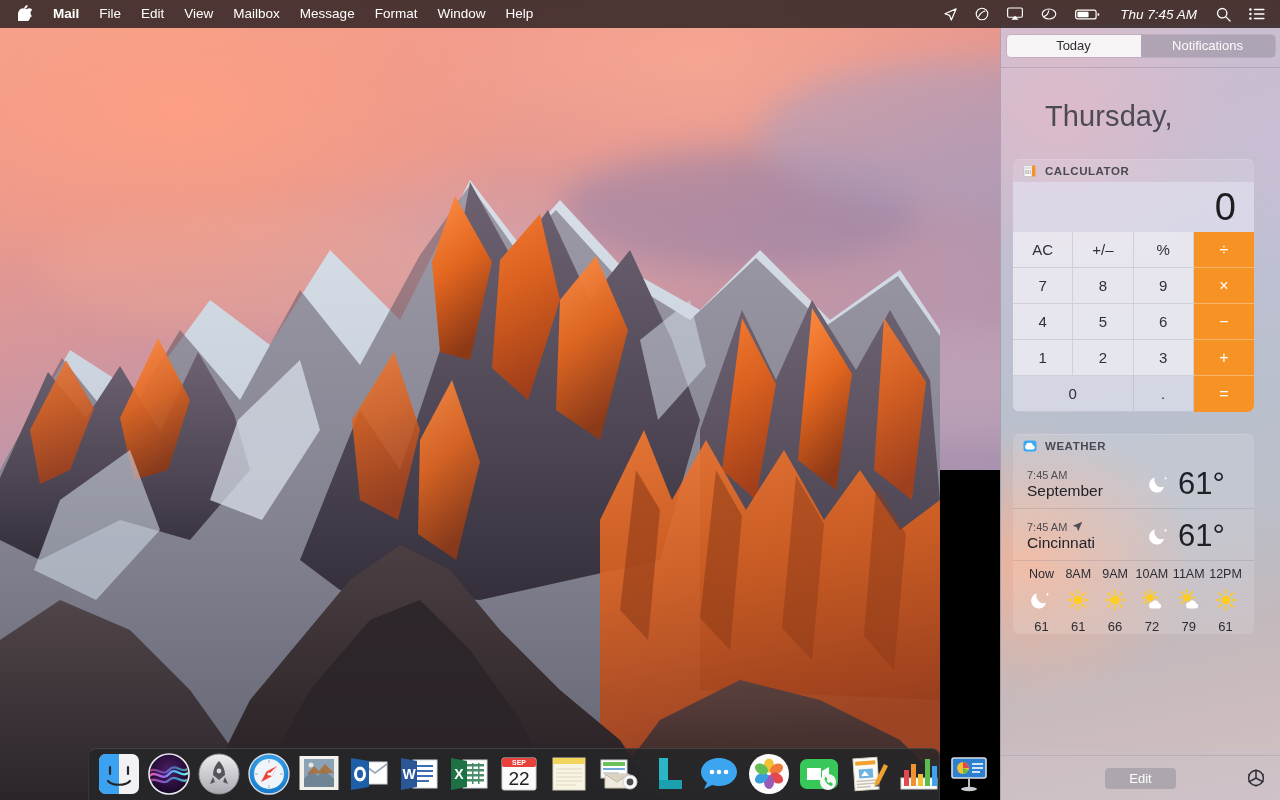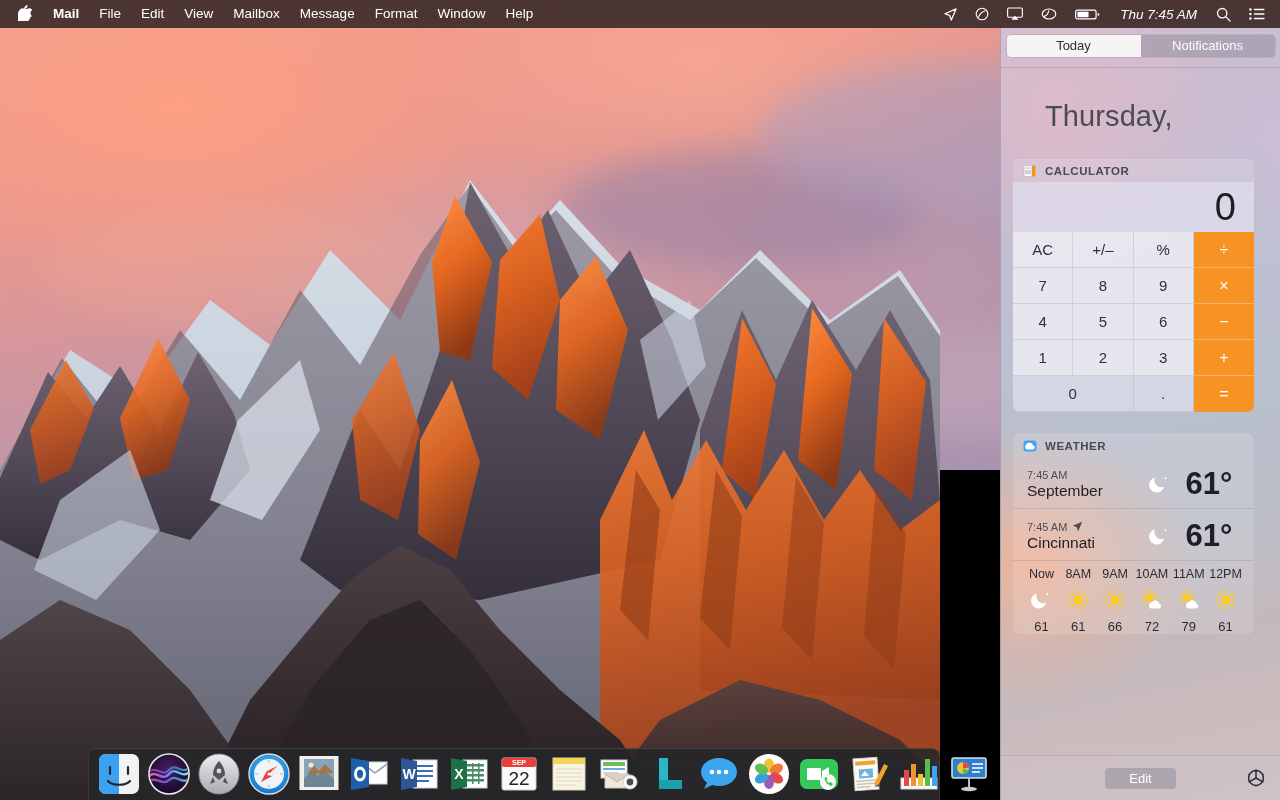--- a/index.html
+++ b/index.html
@@ -162,21 +162,21 @@
 
   
   .wx-row {
     display:flex; align-items:center; padding:9px 14px 6px 14px; gap:2px;
     border-bottom:1px solid rgba(120,115,135,.22);
   }
   .wx-row .wx-meta { flex:1 1 auto; }
   .wx-time { font-size:11px; color:#4c4c56; display:flex; align-items:center; gap:5px; }
   .wx-city { font-size:15.5px; color:#22222a; margin-top:1px; }
   .wx-ico { flex:0 0 34px; display:flex; justify-content:center; }
-  .wx-temp { font-size:31px; font-weight:700; color:#1f1f27; min-width:62px; text-align:center; }
+  .wx-temp { font-size:31px; font-weight:400; color:#1f1f27; min-width:62px; text-align:left; }
   .wx-hours { display:flex; padding:6px 10px 0 10px; }
   .wx-hour { flex:1; text-align:center; }
   .wx-hour .hh { font-size:12.5px; color:#2c2c34; font-weight:normal; }
   .wx-hour .hi { height:38px; display:flex; align-items:center; justify-content:center; }
   .wx-hour .ht { font-size:13px; color:#2c2c34; }
 
   #nc .nc-footer {
     flex:0 0 45px; height:45px; position:relative;
     display:flex; align-items:center; justify-content:center;
     background:rgba(205,196,206,.42);

